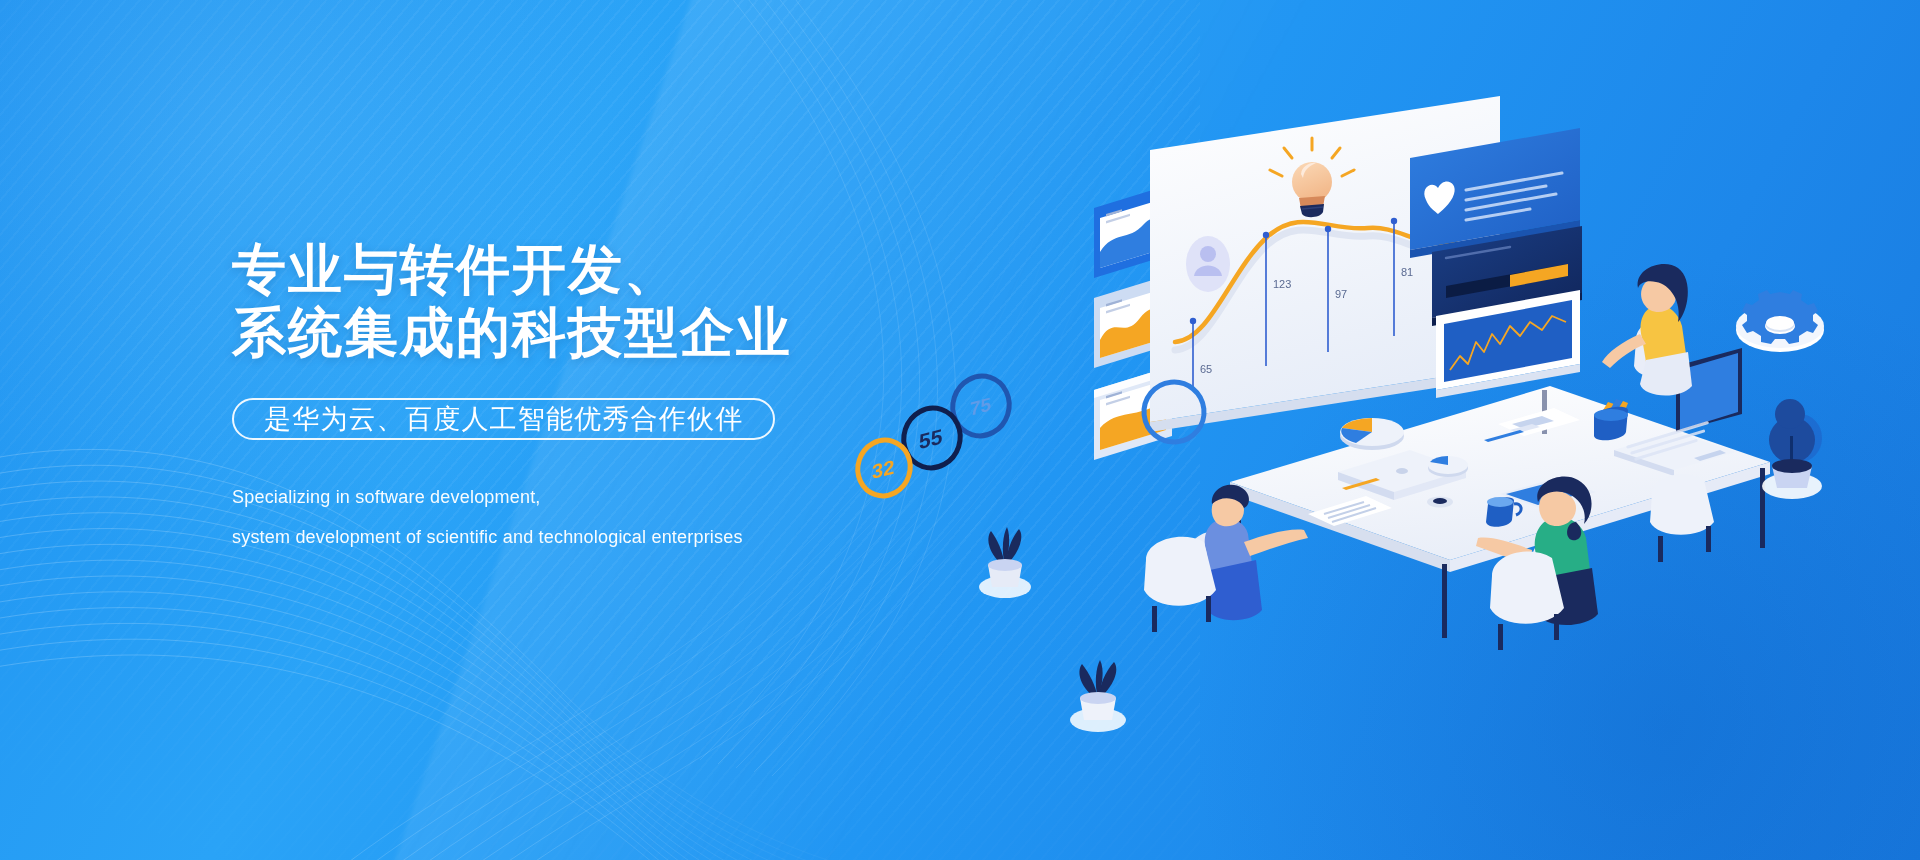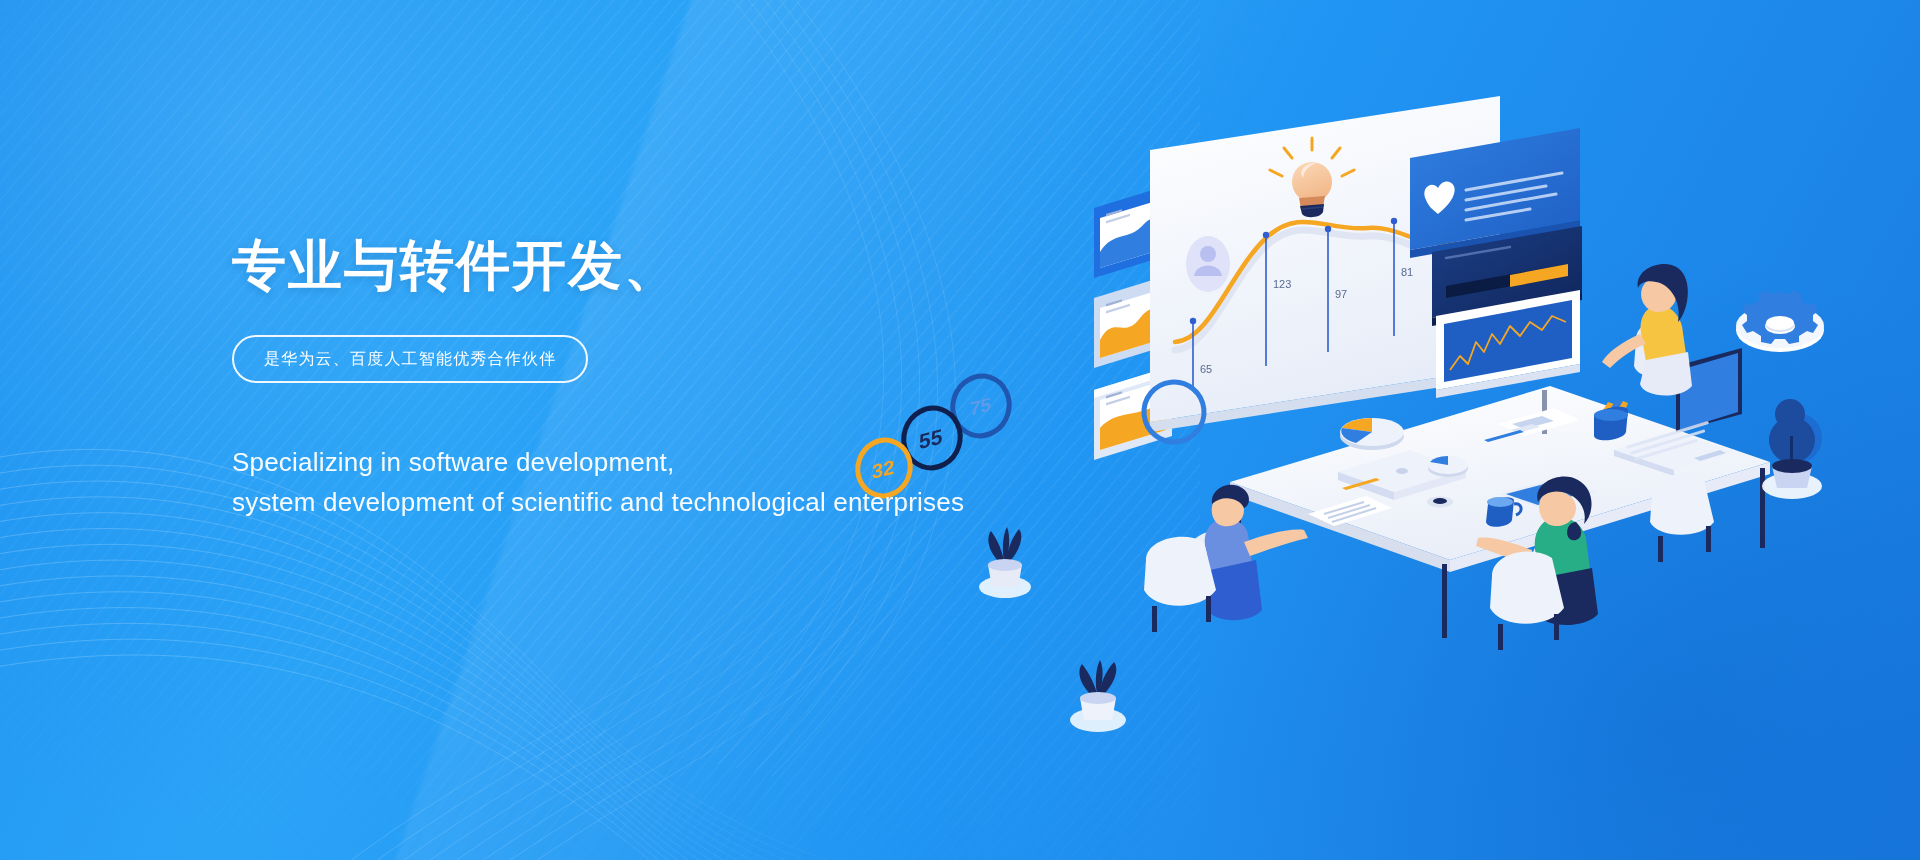--- a/index.html
+++ b/index.html
@@ -65,40 +65,39 @@
     width:840px;
   }
   .headline {
     font-size:54px;
     line-height:63px;
     font-weight:700;
     color:#ffffff;
     letter-spacing:2px;
     text-shadow:0 2px 9px rgba(8,60,120,.22);
     white-space:nowrap;
-    font-family:Liberation Mono, monospace;
   }
   .pill {
     margin-top:34px;
     display:inline-flex;
     align-items:center;
     justify-content:center;
-    height:48px;
+    height:42px;
     padding:0 30px;
     border:2px solid rgba(255,255,255,.92);
     border-radius:25px;
     color:#ffffff;
-    font-size:16px;
+    font-size:27px;
     letter-spacing:1.2px;
     white-space:nowrap;
   }
   .subtitle {
-    margin-top:60px;
+    margin-top:38px;
     color:#ffffff;
-    font-size:26px;
+    font-size:18px;
     line-height:38px;
     letter-spacing:.2px;
     white-space:nowrap;
     opacity:.97;
   }
   .subtitle div + div { margin-top:2px; }
 </style>
 </head>
 <body>
 
@@ -497,20 +496,21 @@
           <path d="M0,20 C -4,2 -2,-12 2,-20 C 7,-10 4,6 0,20 Z"></path>
         </g>
         <path d="M-18,18 L18,18 L14,40 L-14,40 Z" fill="#eef2fa"></path>
         <ellipse cx="0" cy="18" rx="18" ry="6" fill="#c9d4f2"></ellipse>
       </g>
     </svg>
   </div>
 
   <div class="copy">
     <div class="headline">专业与转件开发、</div>
+    <div class="headline">系统集成的科技型企业</div>
 
     <div class="pill">是华为云、百度人工智能优秀合作伙伴</div>
 
     <div class="subtitle">
       <div>Specializing in software development,</div>
       <div>system development of scientific and technological enterprises</div>
     </div>
   </div>
 
 </div>

